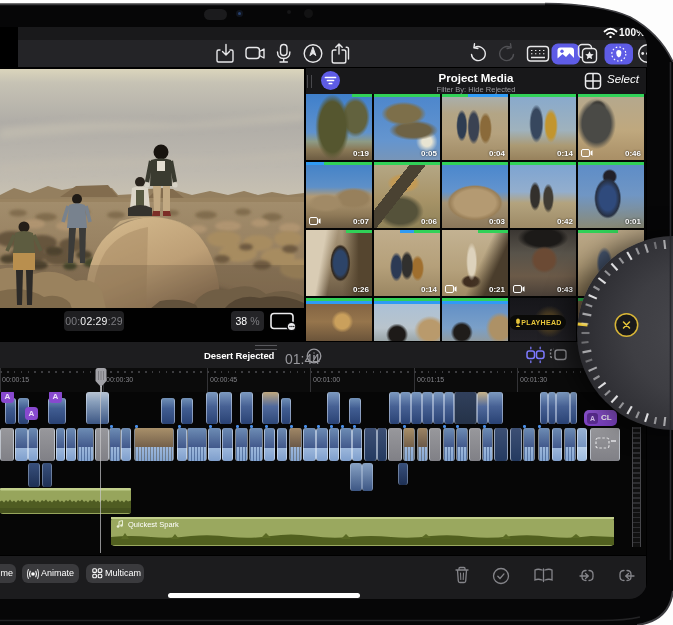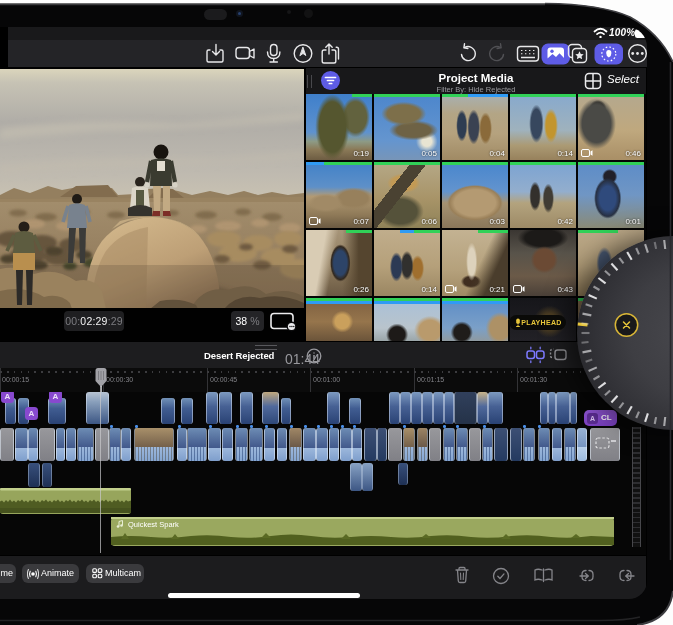--- a/index.html
+++ b/index.html
@@ -15,22 +15,22 @@
   .cam2 { left:236px; top:10px; width:7px; height:7px; border-radius:50%; background:#10151f; }
   .cam2::after{ content:""; position:absolute; left:2px; top:2px; width:3px; height:3px; border-radius:50%; background:#27406e;}
   .cam3 { left:287px; top:10px; width:4px; height:4px; border-radius:50%; background:#161617; }
   .cam4 { left:304px; top:9px; width:9px; height:9px; border-radius:50%; background:#121213; }
 
   .screen { position:absolute; left:0; top:27px; width:647px; height:572px;
     overflow:hidden; border-radius:0 20px 18px 0; background:#000; }
   .sabs { position:absolute; left:0; top:-27px; width:673px; height:625px; }
 
   
-  .chrome { left:8px; top:27px; width:647px; height:40px;
-    background:linear-gradient(180deg,#19191b 0,#19191b 13px,#242427 13px);font-style:italic; }
+  .chrome { left:18px; top:27px; width:647px; height:40px;
+    background:linear-gradient(180deg,#19191b 0,#19191b 13px,#242427 13px); }
   .status { left:580px; top:0px; width:66px; height:13px; color:#fff; }
   .pct { position:absolute; left:21px; top:0px; font-size:10px; font-weight:bold; color:#fff; letter-spacing:.2px;}
   .batt { position:absolute; left:47px; top:2px; width:16px; height:8.5px; background:#fff; border-radius:2.5px; }
   .batt::after { content:""; position:absolute; right:-2.5px; top:2.5px; width:1.8px; height:3.5px; background:#fff; border-radius:0 2px 2px 0; opacity:.55;}
 
   
   .viewer { left:0; top:68px; width:304px; height:273px; background:#000; }
   .vbar { position:absolute; left:0; top:240px; width:304px; height:33px; background:#010101; }
   .tcode { position:absolute; left:64px; top:3px; width:60px; height:20px; background:#1f1f21;
     border-radius:4px; font-size:10.5px; line-height:20px; text-align:center; color:#7c7c80; letter-spacing:.2px;}
@@ -42,21 +42,21 @@
   
   .browser { left:306px; top:68px; width:340px; height:273px; background:#000; }
   .bheader { position:absolute; left:0; top:0; width:340px; height:26px; background:#18181a; }
   .bh-title { position:absolute; left:0; top:4px; width:340px; text-align:center; font-size:11.5px; font-weight:bold; color:#fff; }
   .bh-sub { position:absolute; left:0; top:17px; width:340px; text-align:center; font-size:7.5px; color:#98989d; }
   .handle { position:absolute; left:1px; top:7px; width:5px; height:13px;
     border-left:1.5px solid #48484c; border-right:1.5px solid #48484c; }
   .fcircle { position:absolute; left:15px; top:3px; width:19px; height:19px; border-radius:50%; background:#5e5ce6; }
   .select { position:absolute; left:301px; top:5px; font-size:11.5px; color:#fff;font-style:italic; }
   .grid { position:absolute; left:0; top:26px; width:340px; height:247px; background:#050505; overflow:hidden;}
-  .cell { position:absolute; width:66px; height:66px; overflow:hidden; background:#333; }
+  .cell { position:absolute; width:66px; height:66px; overflow:hidden; background:#333;font-weight:bold; }
   .dur { position:absolute; right:3px; bottom:2px; font-size:8px; color:#fff; text-shadow:0 0 2px rgba(0,0,0,.9); }
   .fbar { position:absolute; left:0; top:0; height:3px; background:#31d158; }
   .fbar2 { position:absolute; left:0; top:3px; height:3px; background:#2f9bf5; }
   .mcam { position:absolute; left:3px; bottom:3px; width:12px; height:8px; }
 
   
   .tlhead { left:0; top:342px; width:646px; height:26px; background:#1d1d1f; }
   .tl-grab { position:absolute; left:255px; top:3px; width:22px; height:5px;
      border-top:1.5px solid #58585c; border-bottom:1.5px solid #58585c; }
   .tl-title { position:absolute; left:204px; top:8px; font-size:9.5px; font-weight:bold; color:#fff; letter-spacing:-0.1px; }

